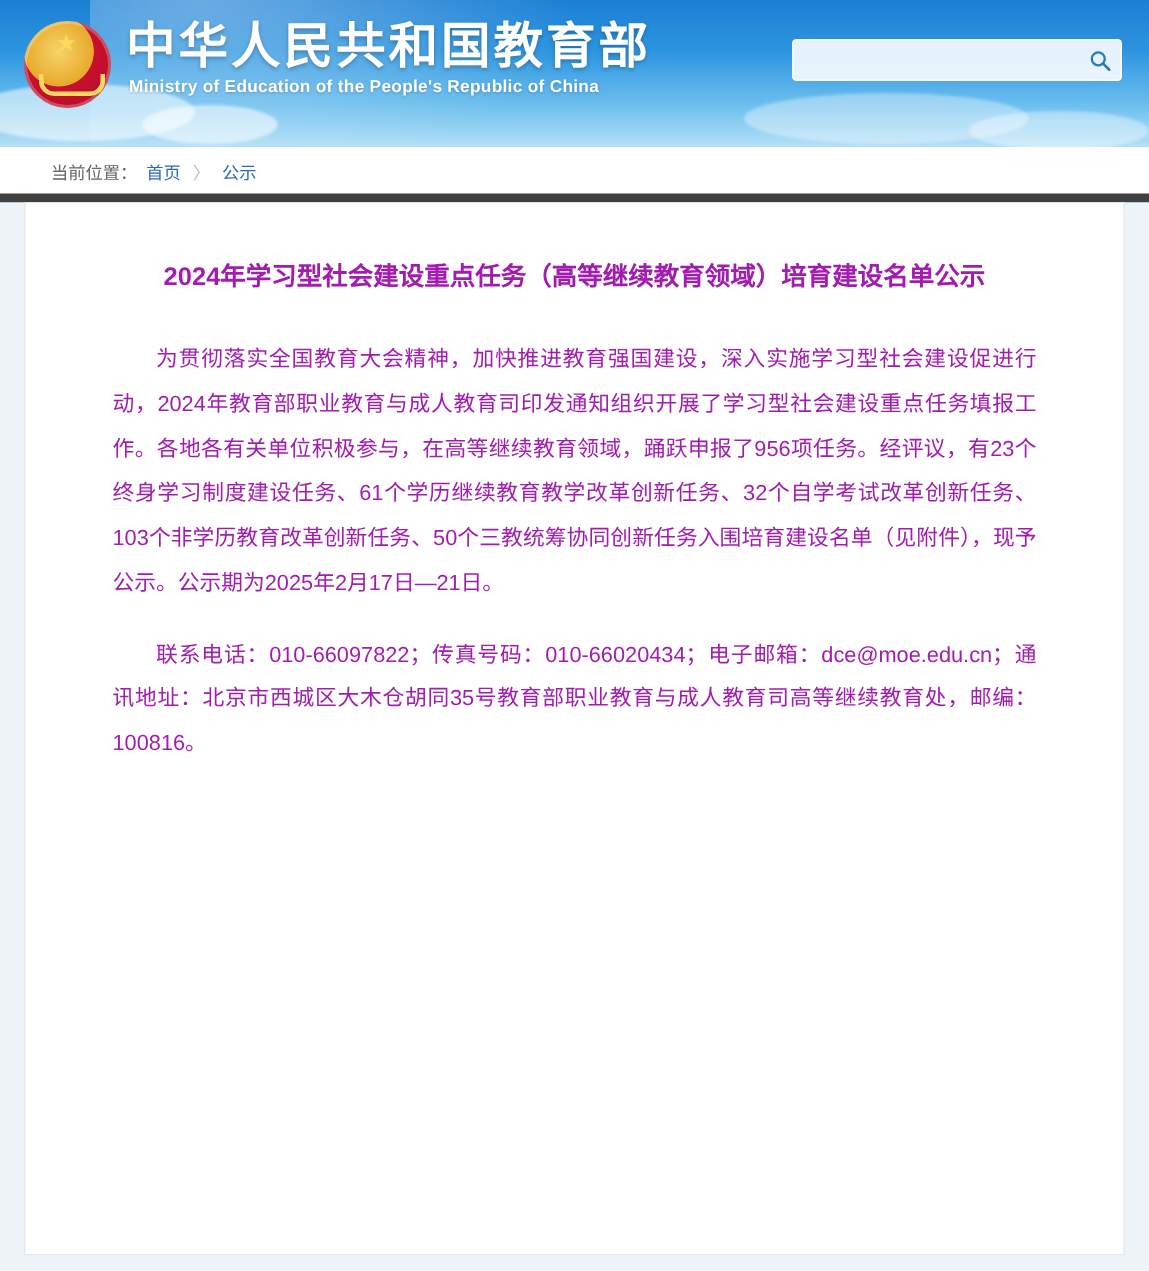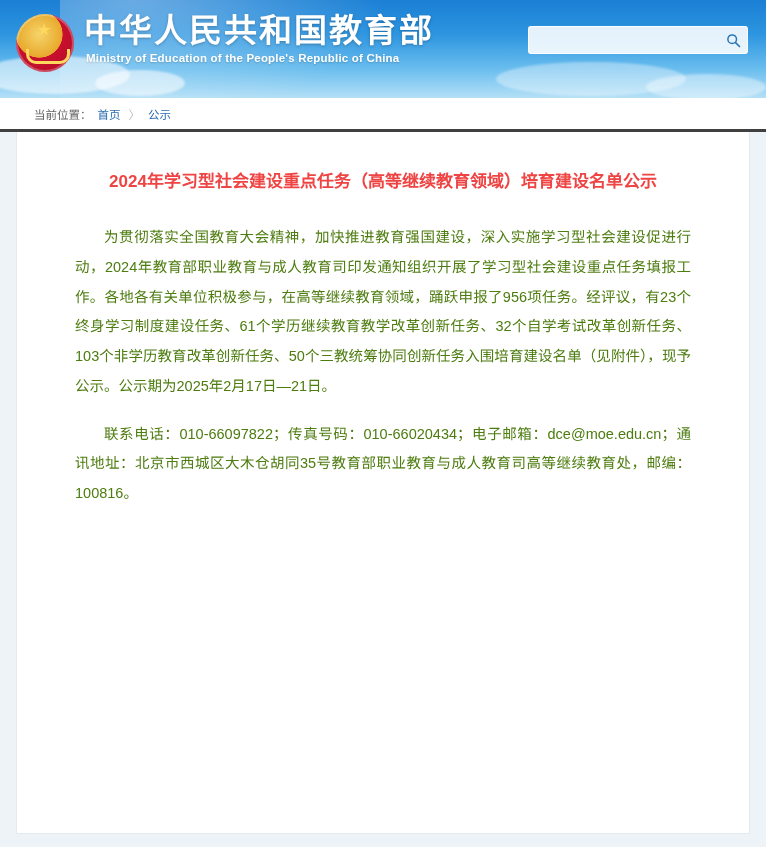--- a/index.html
+++ b/index.html
@@ -132,21 +132,21 @@
     cursor: pointer;
     background: transparent;
     border: 0;
   }
   .search-btn svg { display: block; }
 
   
   .breadcrumb-bar {
     height: 31px;
     background: #ffffff;
-    border-bottom: 3px solid #404040;
+    border-bottom: 6px solid #404040;
     display: flex;
     align-items: center;
     padding-left: 34px;
     font-size: 11.5px;
     color: #666;
   }
   .breadcrumb-bar a {
     color: #2b6cb0;
     text-decoration: none;
     margin: 0 6px;
@@ -172,30 +172,30 @@
     min-height: 702px;
     padding: 36px 58px 20px 58px;
     box-sizing: border-box;
   }
 
   h1.doc-title {
     margin: 0 0 28px 0;
     text-align: center;
     font-size: 17px;
     font-weight: bold;
-    color: #ef4444;
+    color: #a21caf;
     line-height: 1.6;
     font-family: "Liberation Sans", sans-serif;
   }
 
   p.para {
     margin: 0 0 18px 0;
     font-size: 14.5px;
     line-height: 2.05;
-    color: #4d7c0f;
+    color: #a21caf;
     text-align: justify;
     text-indent: 2em;
     font-family: "Liberation Sans", sans-serif;
   }
 
   .attach-block {
     margin-top: 26px;
   }
   .attach-row {
     font-size: 14.5px;

